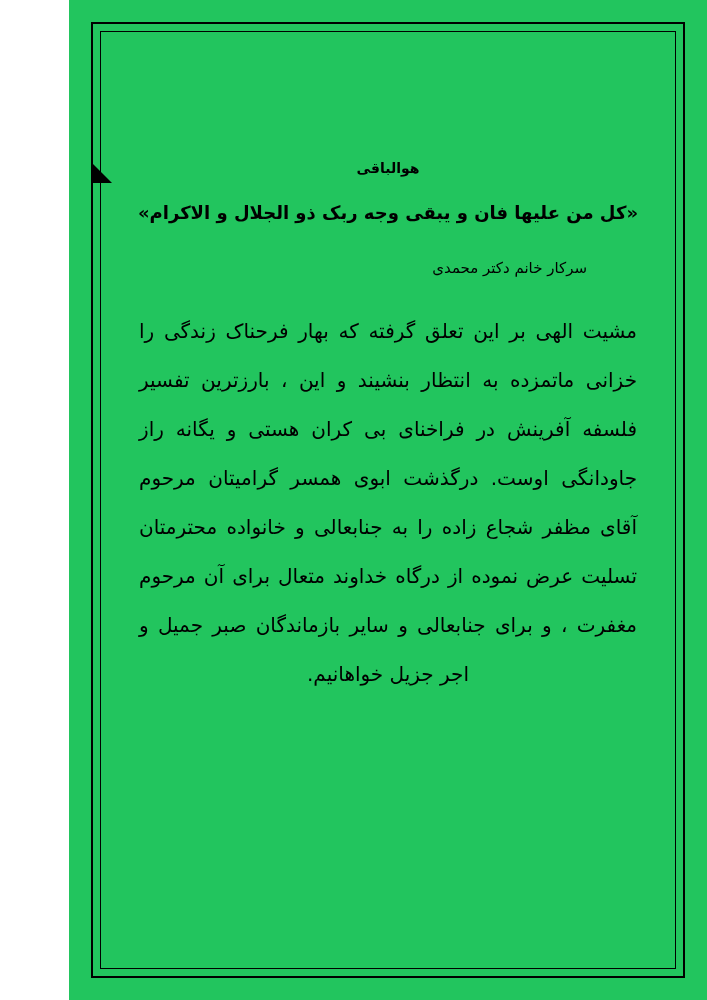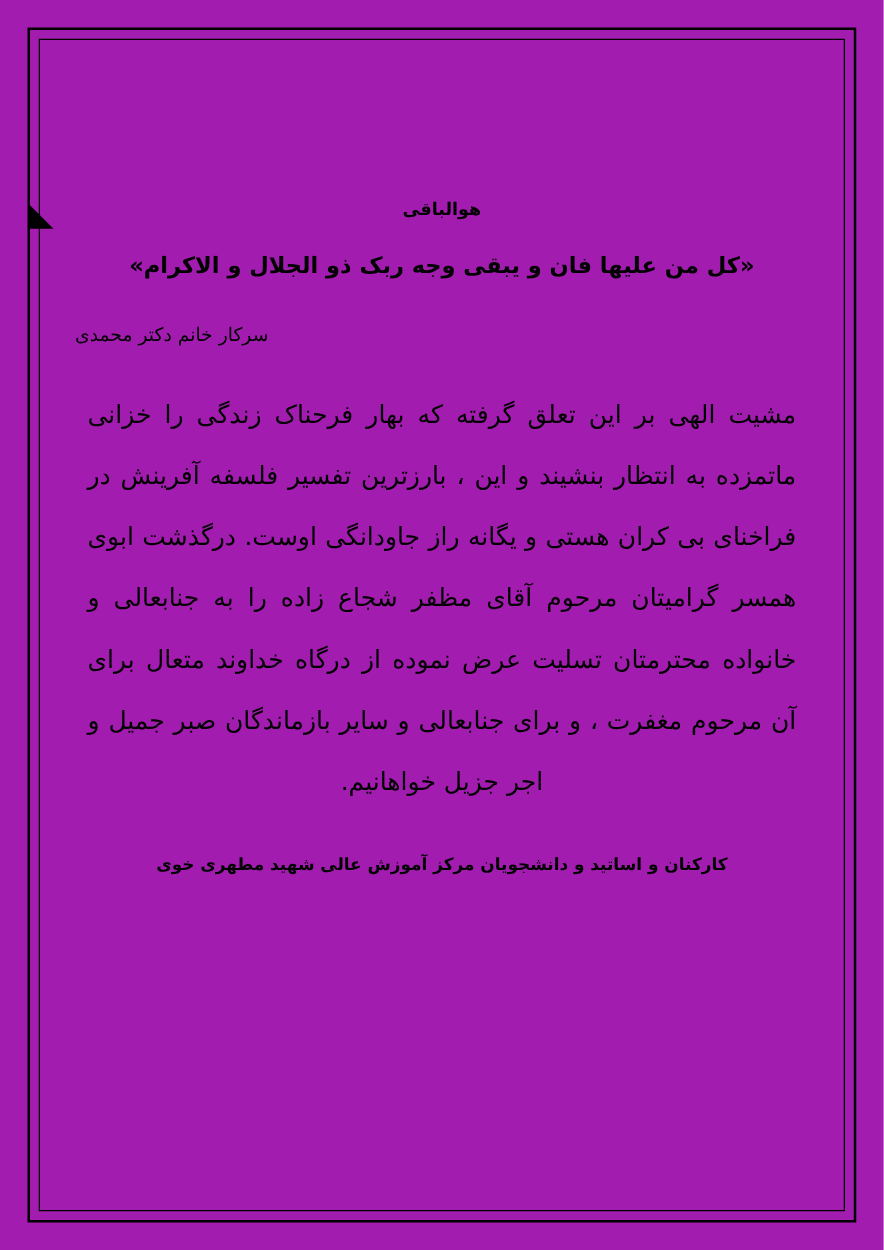--- a/index.html
+++ b/index.html
@@ -10,23 +10,23 @@
   body {
     width: 707px;
     height: 1000px;
     font-family: "DejaVu Sans", "Liberation Sans", sans-serif;
     overflow: hidden;
   }
 
   
   .page {
     position: relative;
-    width: 707px;
+    width: 638px;
     height: 1000px;
-    background: #a21caf;
+    background: #22c55e;
     box-sizing: border-box;
   }
 
   
   .frame-outer {
     position: absolute;
     left: 22px;
     top: 22px;
     right: 22px;
     bottom: 22px;
@@ -96,21 +96,21 @@
     font-weight: bold;
     font-size: 18px;
     margin: 26px 0 0 0;
     color: #000;
     letter-spacing: 0.5px;
   }
 
   .addressee {
     font-size: 15px;
     margin: 36px 60px 0 0;
-    text-align: left;
+    text-align: right;
     color: #000;
   }
 
   .body-text {
     margin: 30px 0 0 0;
     font-size: 20px;
     line-height: 2.45;
     text-align: justify;
     text-align-last: center;
     color: #000;
@@ -141,17 +141,16 @@
   <div class="content">
 
     <div class="basmala">هوالباقی</div>
 
     <div class="ayah">«کل من علیها فان و یبقی وجه ربک ذو الجلال و الاکرام»</div>
 
     <div class="addressee">سرکار خانم دکتر محمدی</div>
 
     <div class="body-text">مشیت الهی بر این تعلق گرفته که بهار فرحناک زندگی را خزانی ماتمزده به انتظار بنشیند و این ، بارزترین تفسیر فلسفه آفرینش در فراخنای بی کران هستی و یگانه راز جاودانگی اوست. درگذشت ابوی همسر گرامیتان مرحوم آقای مظفر شجاع زاده را به جنابعالی و خانواده محترمتان تسلیت عرض نموده از درگاه خداوند متعال برای آن مرحوم مغفرت ، و برای جنابعالی و سایر بازماندگان صبر جمیل و اجر جزیل خواهانیم.</div>
 
-    <div class="signature">کارکنان و اساتید و دانشجویان مرکز آموزش عالی شهید مطهری خوی</div>
 
   </div>
 
 </div>
 
 </body></html>

